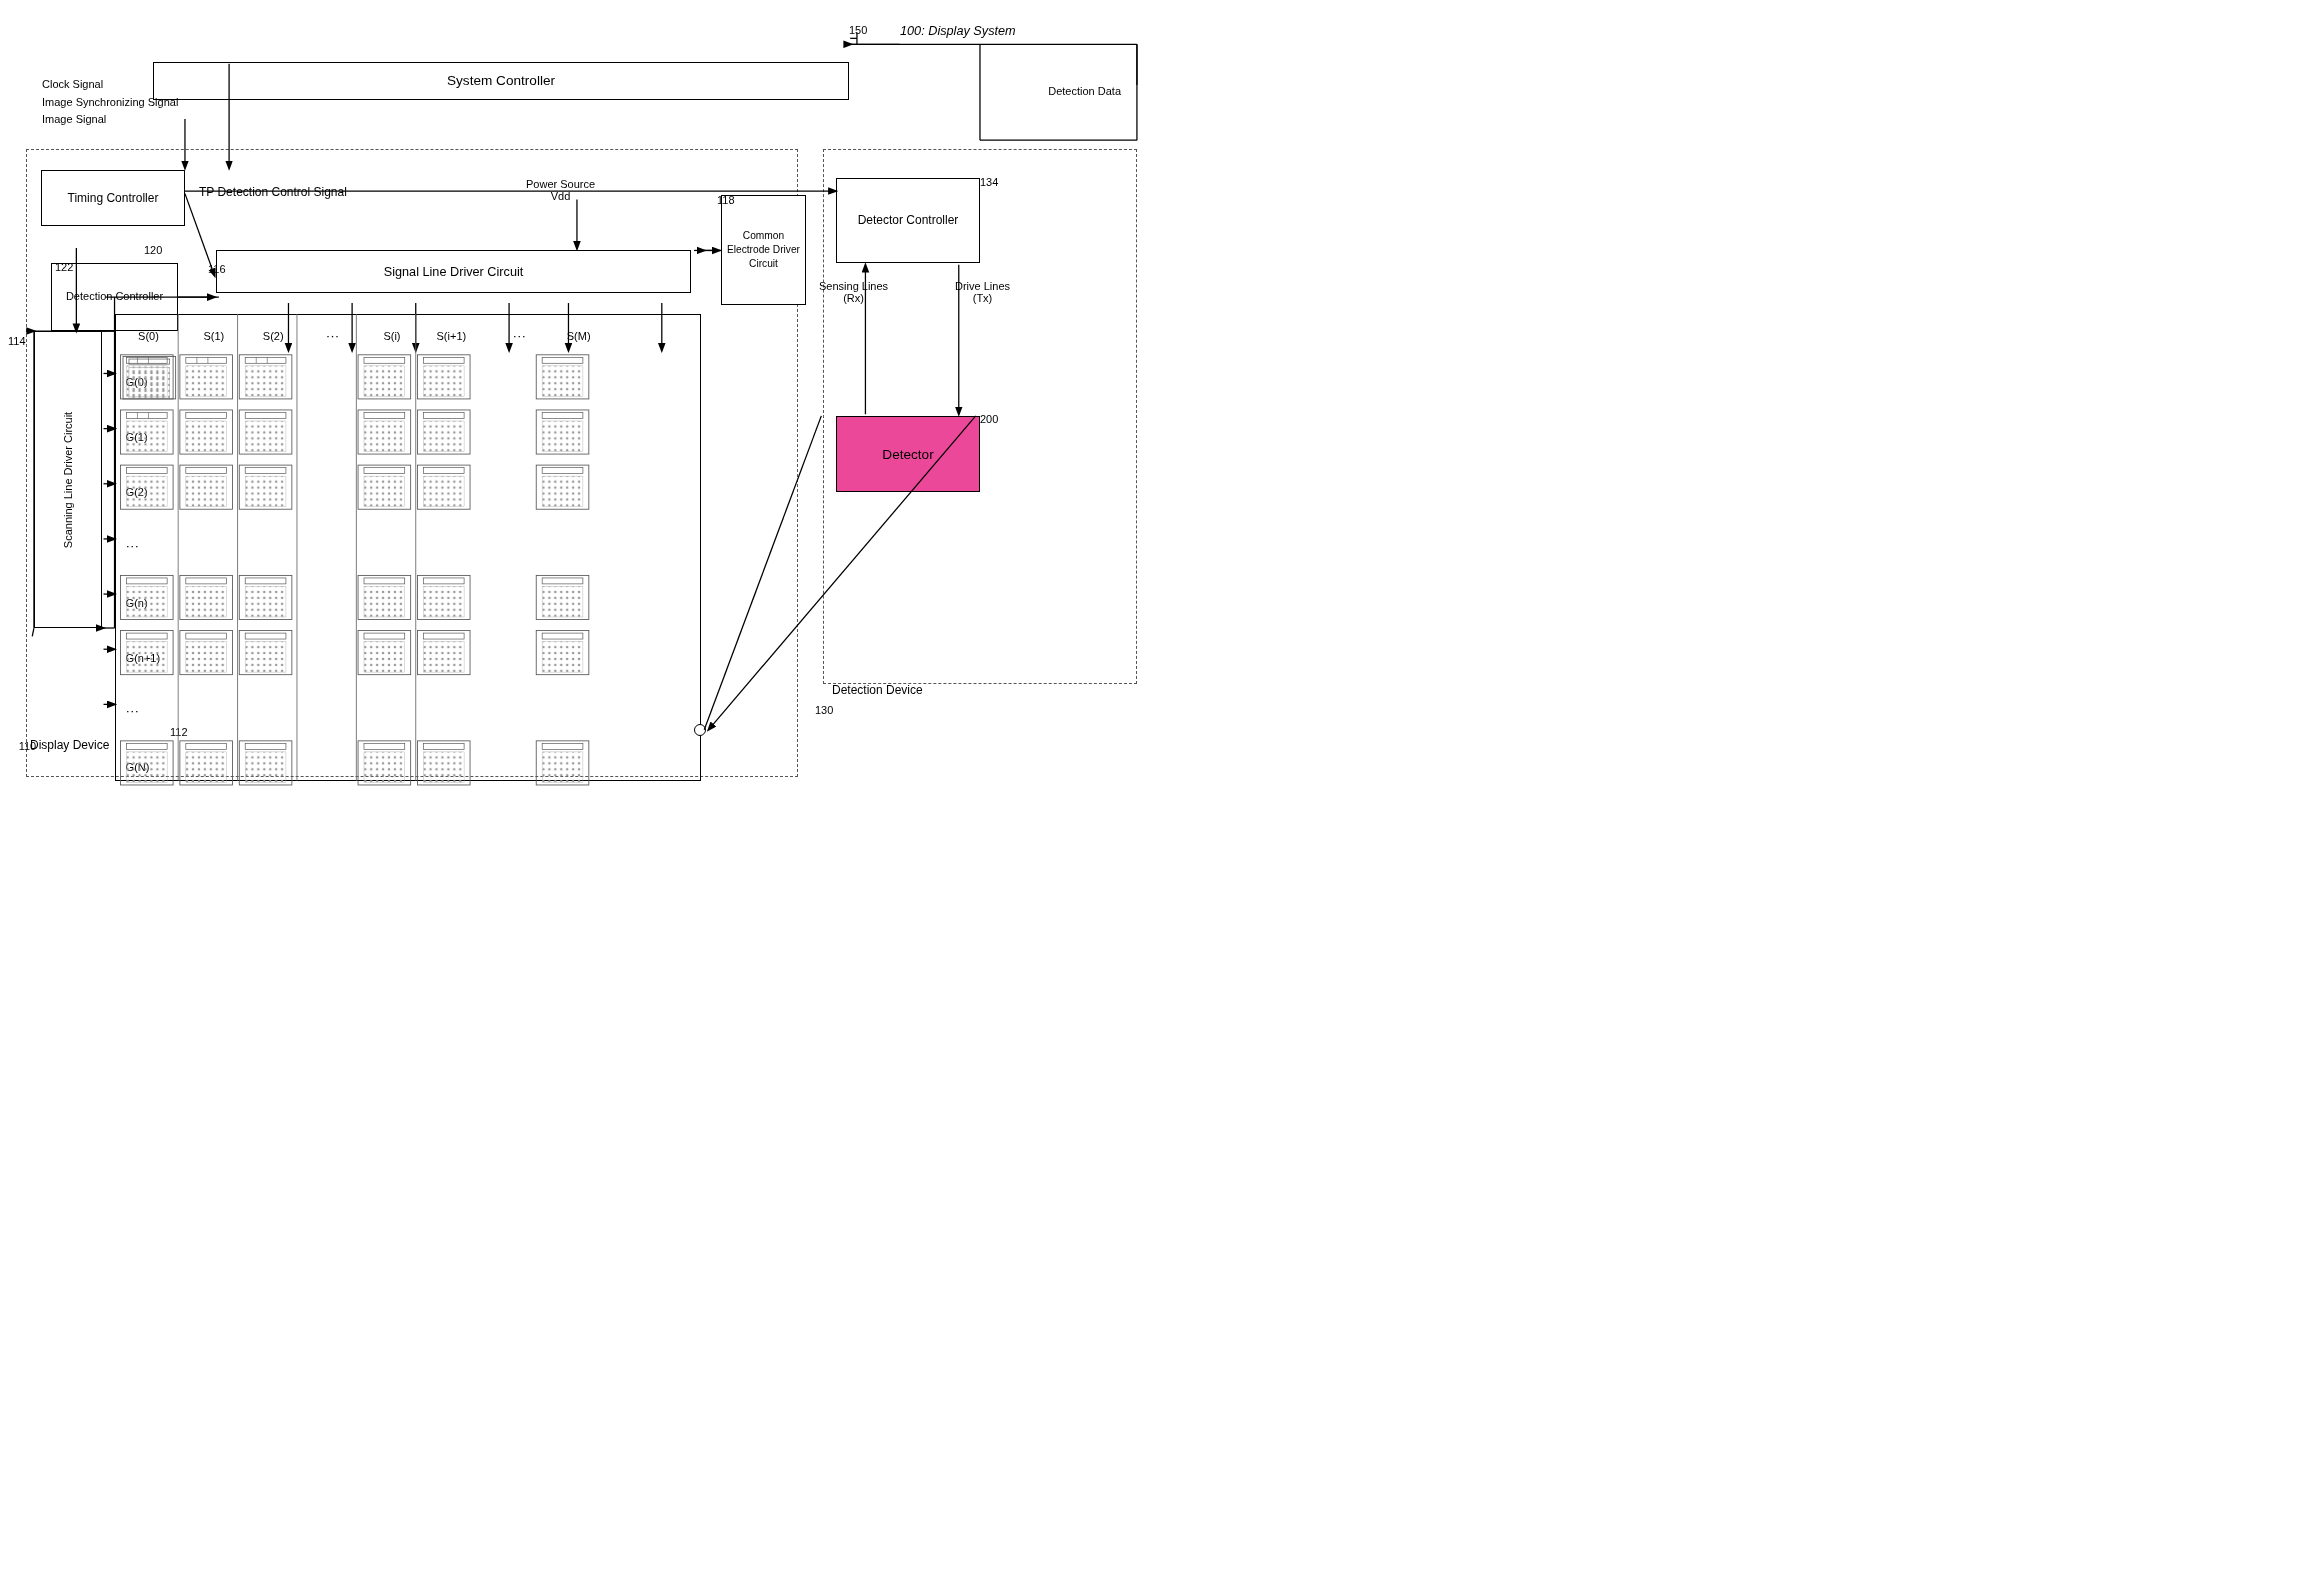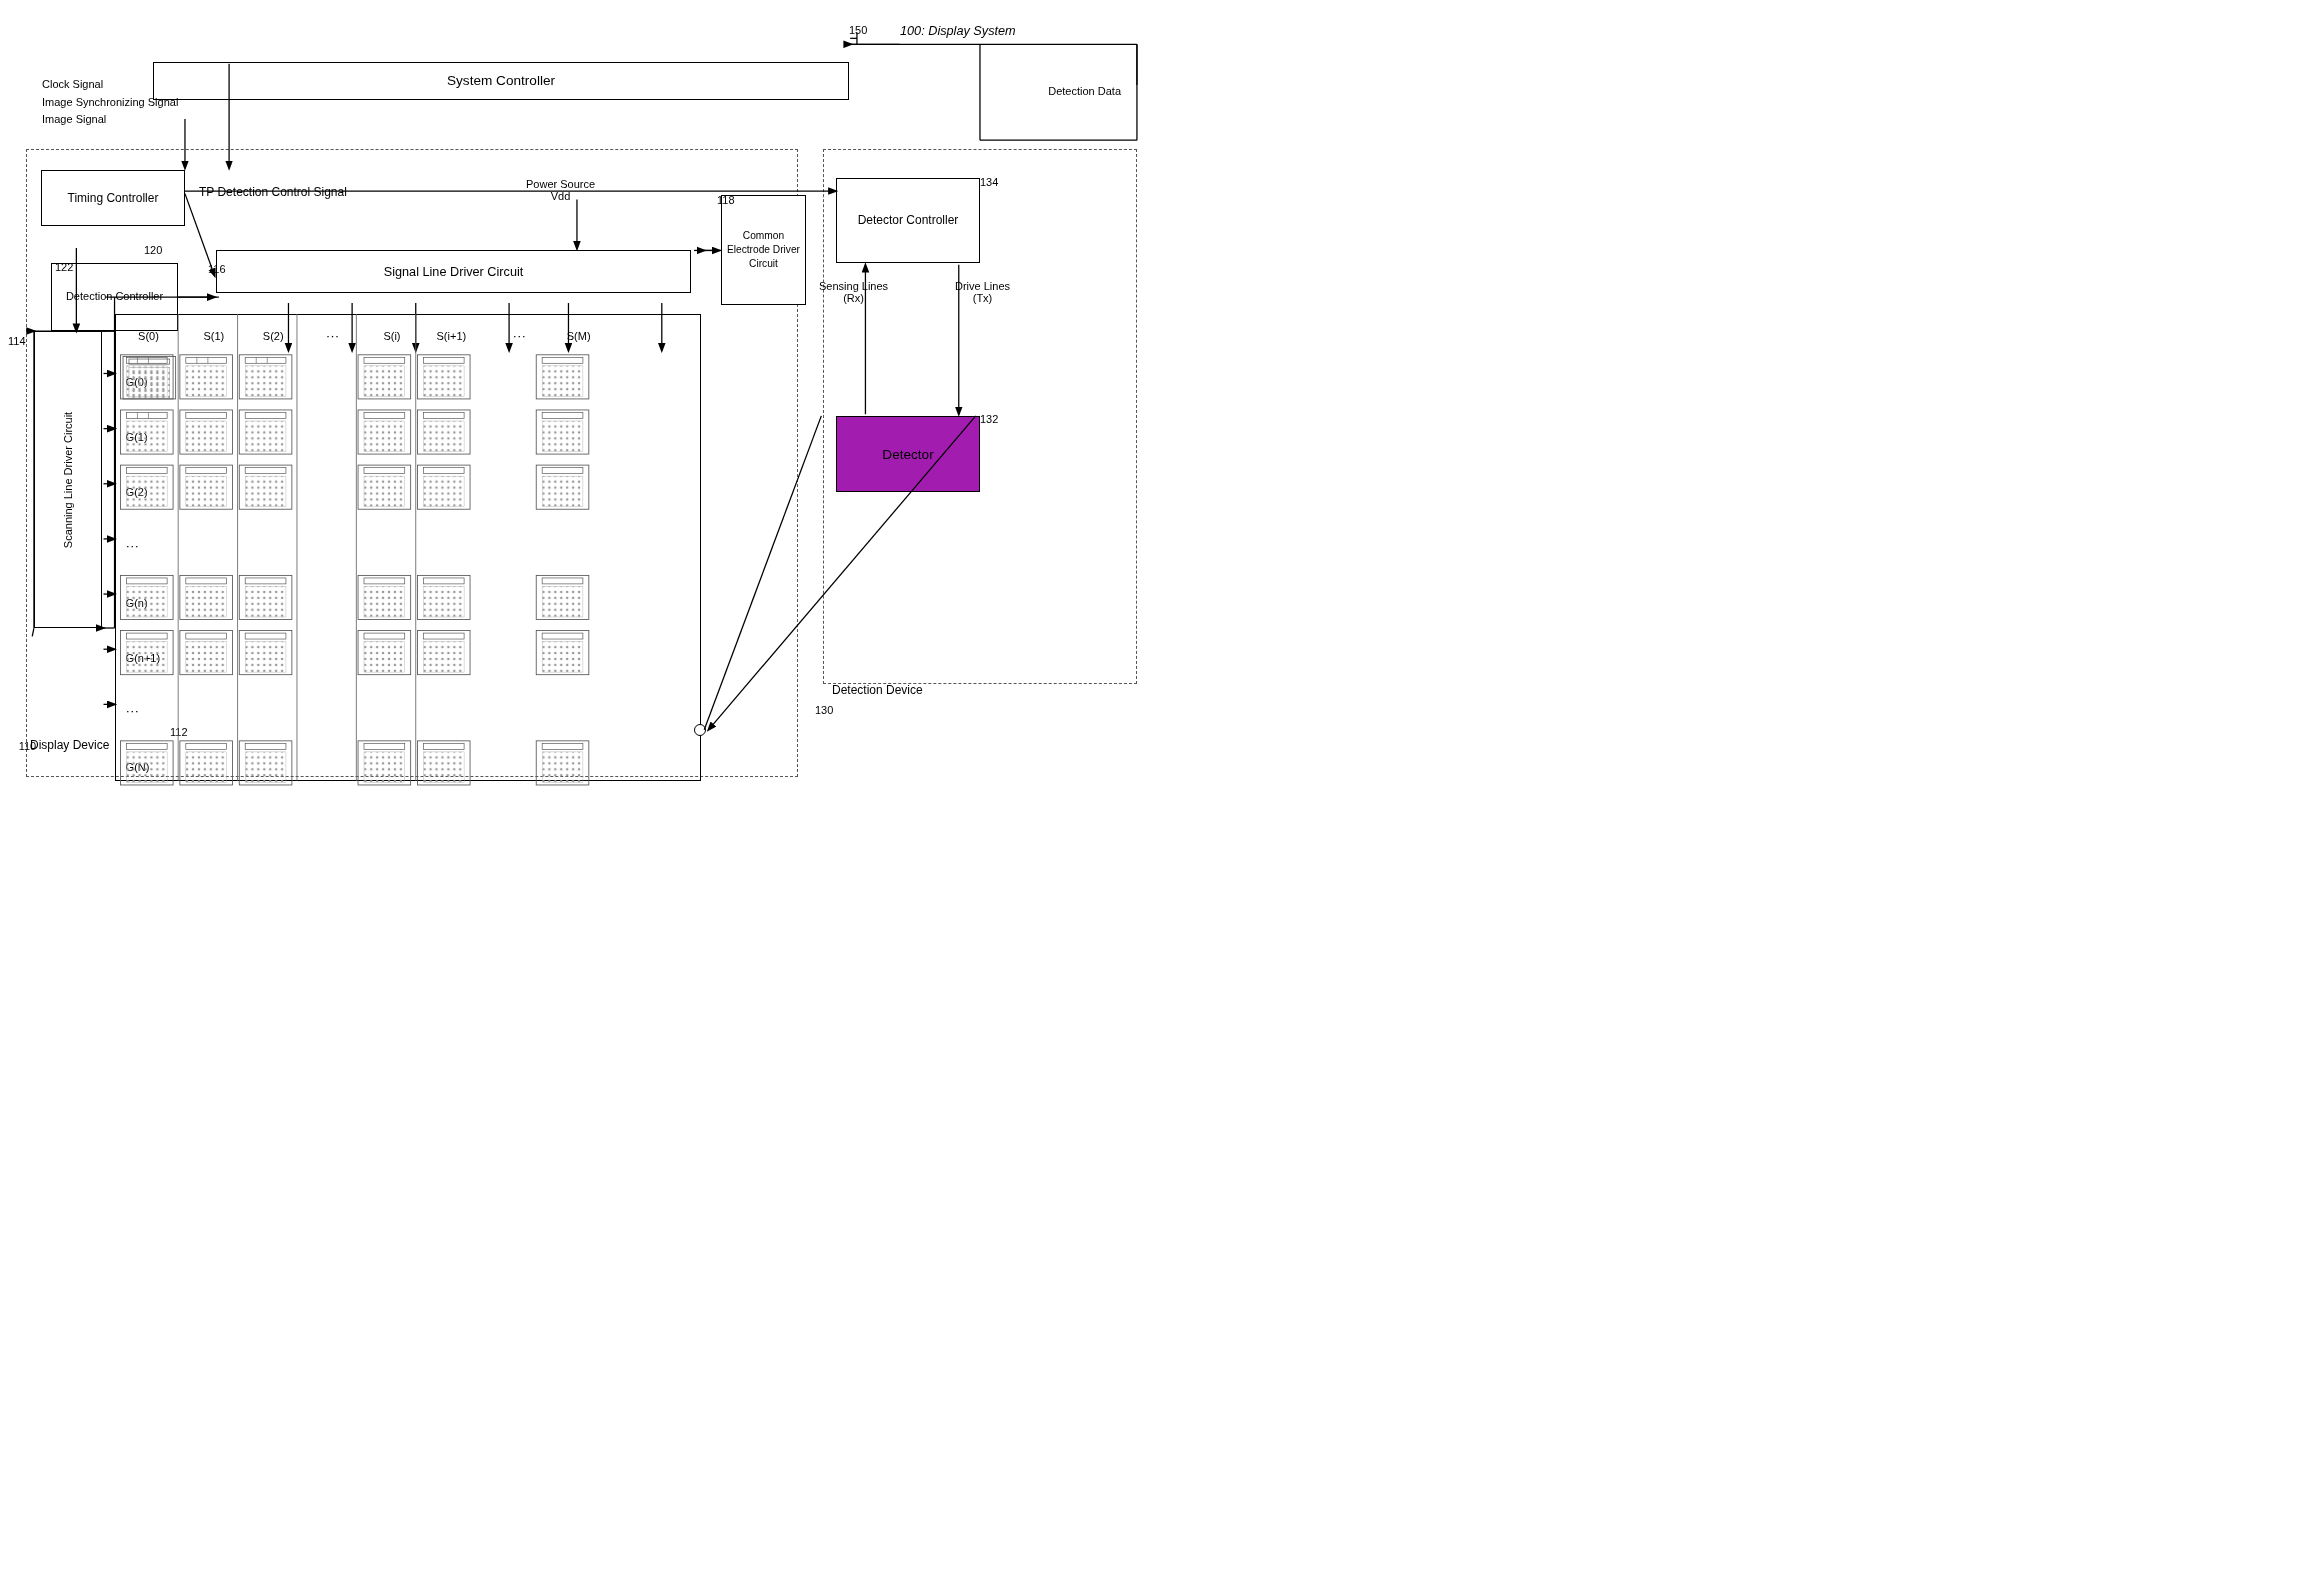--- a/index.html
+++ b/index.html
@@ -119,21 +119,21 @@
       position: absolute;
       top: 416px;
       left: 836px;
       width: 144px;
       height: 76px;
       border: 1.7px solid #000;
       display: flex;
       align-items: center;
       justify-content: center;
       text-align: center;
-      background: #a21caf;
+      background: #ec4899;
       font-size: 13.6px;
     }
     
     .signal-line-driver {
       position: absolute;
       top: 250px;
       left: 216px;
       width: 475px;
       height: 43px;
       border: 1.7px solid #000;
@@ -309,21 +309,21 @@
     <span>Detector Controller</span>
   </div>
   <div class="num-label" style="top:176px;left:980px;">
     <span>134</span>
   </div>
 
   <div class="detector">
     <span>Detector</span>
   </div>
   <div class="num-label" style="top:413px;left:980px;">
-    <span>132</span>
+    <span>200</span>
   </div>
 
   <div class="signal-line-driver">
     <span>Signal Line Driver Circuit</span>
   </div>
   <div class="num-label" style="top:263px;left:208px;">
     <span>116</span>
   </div>
 
   <div class="common-electrode-driver">

